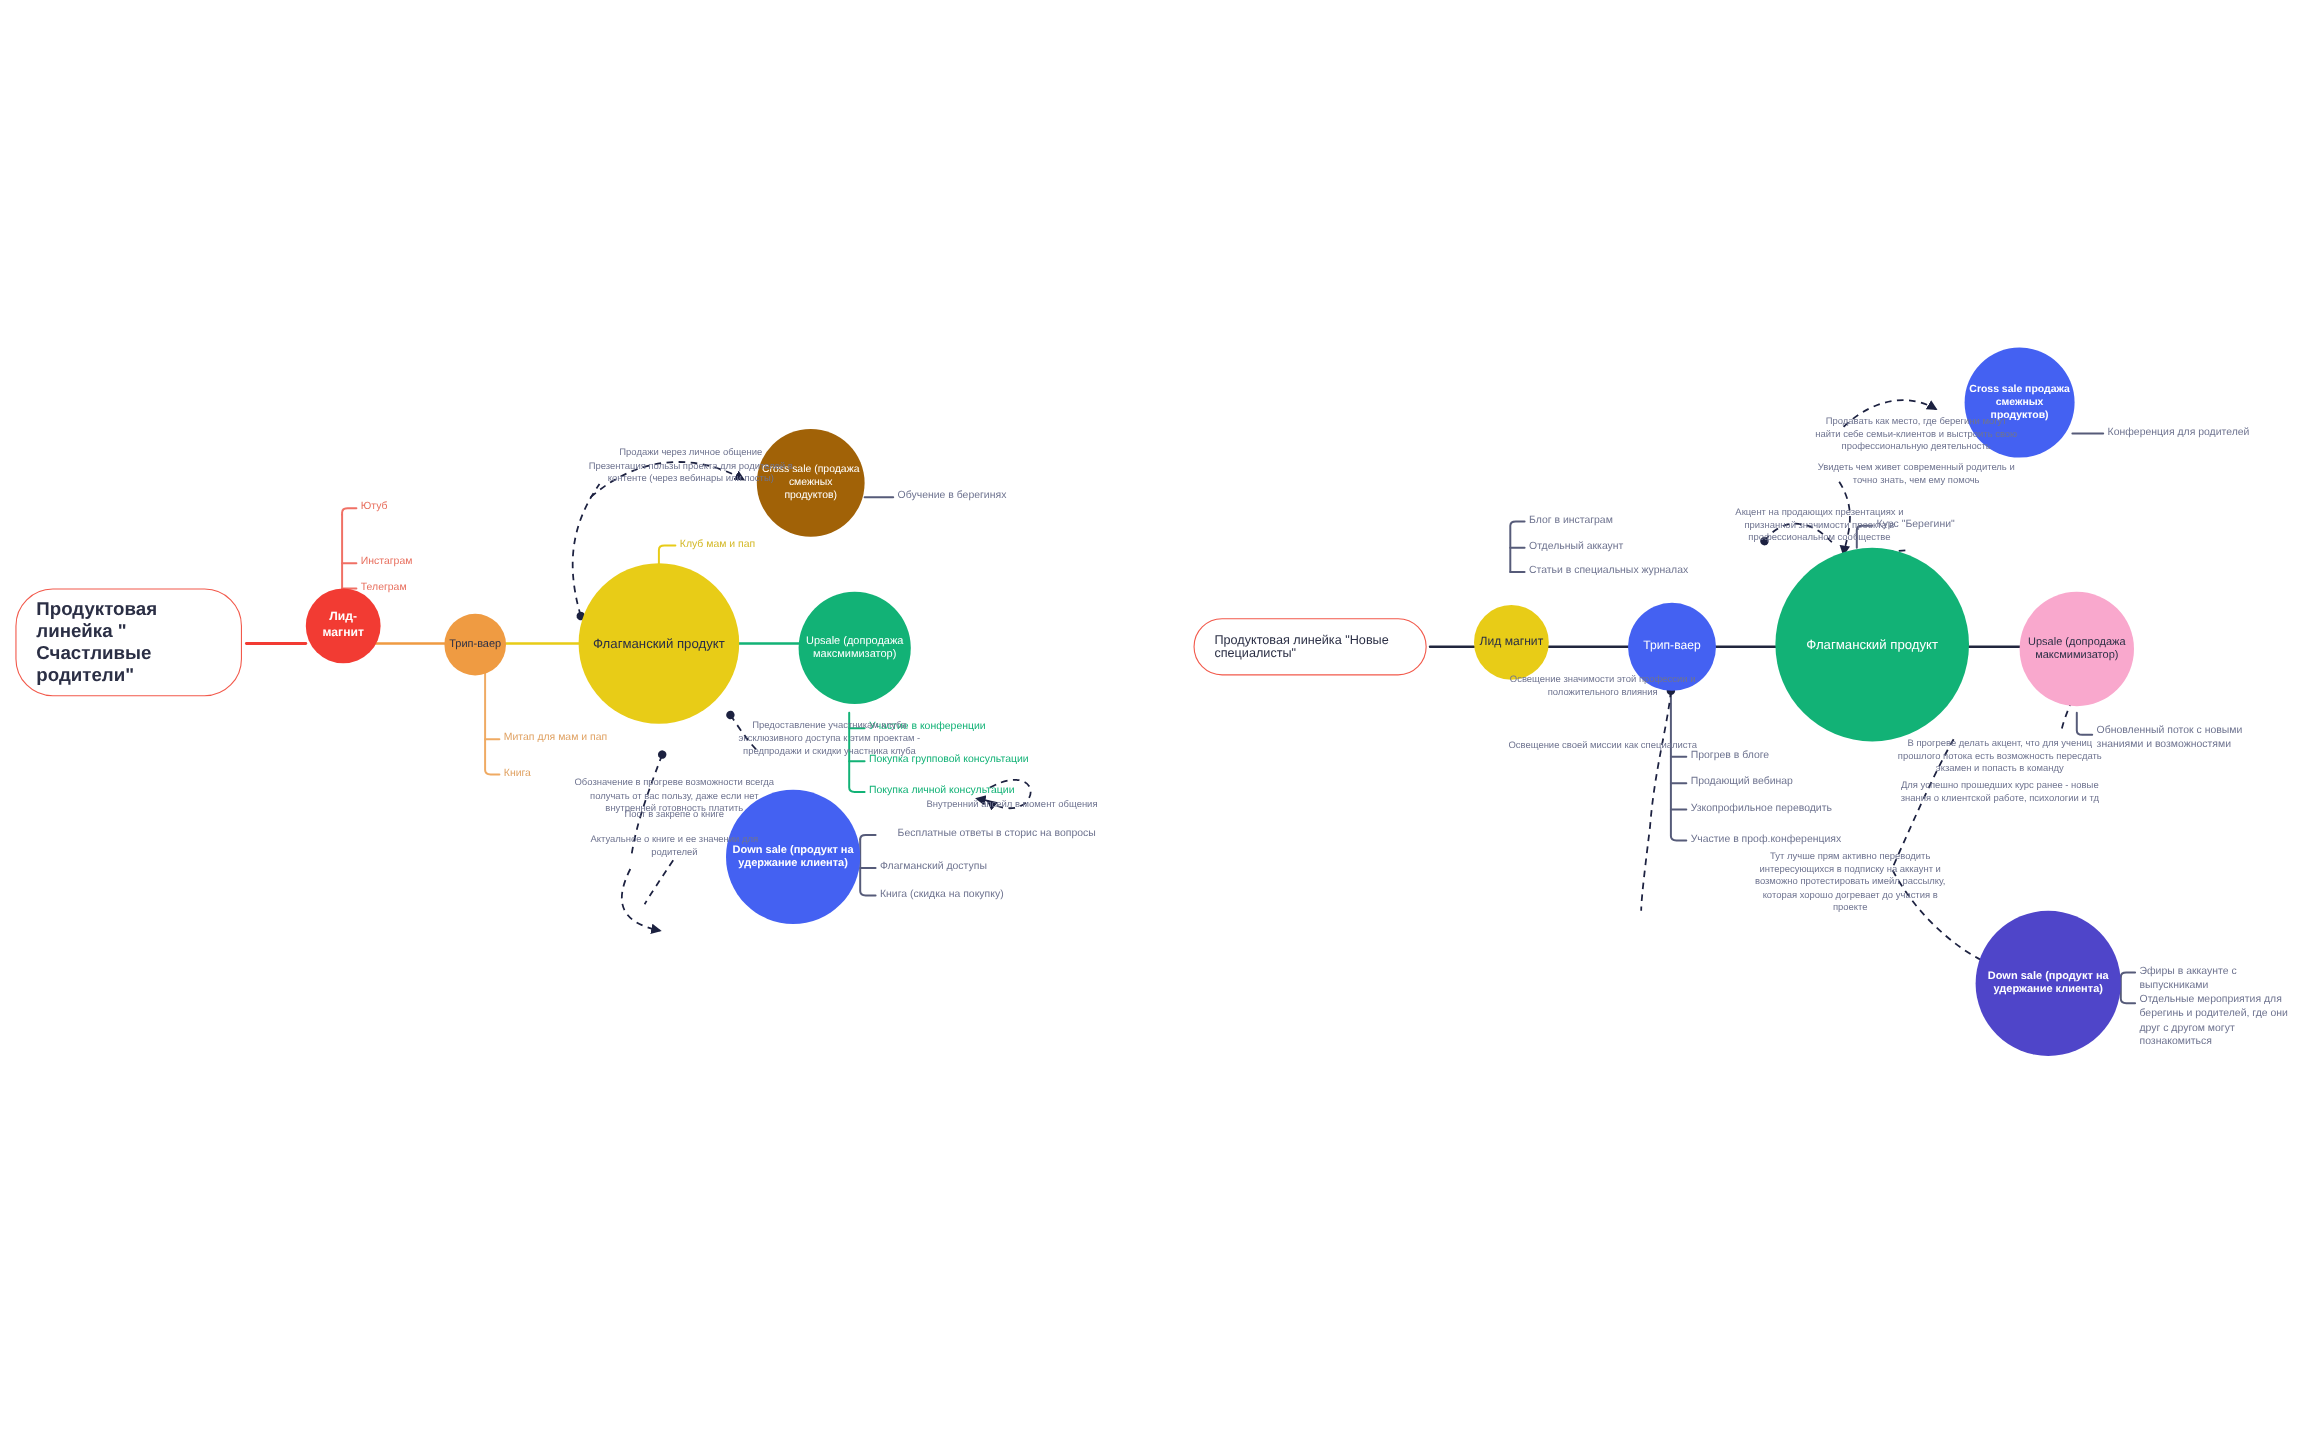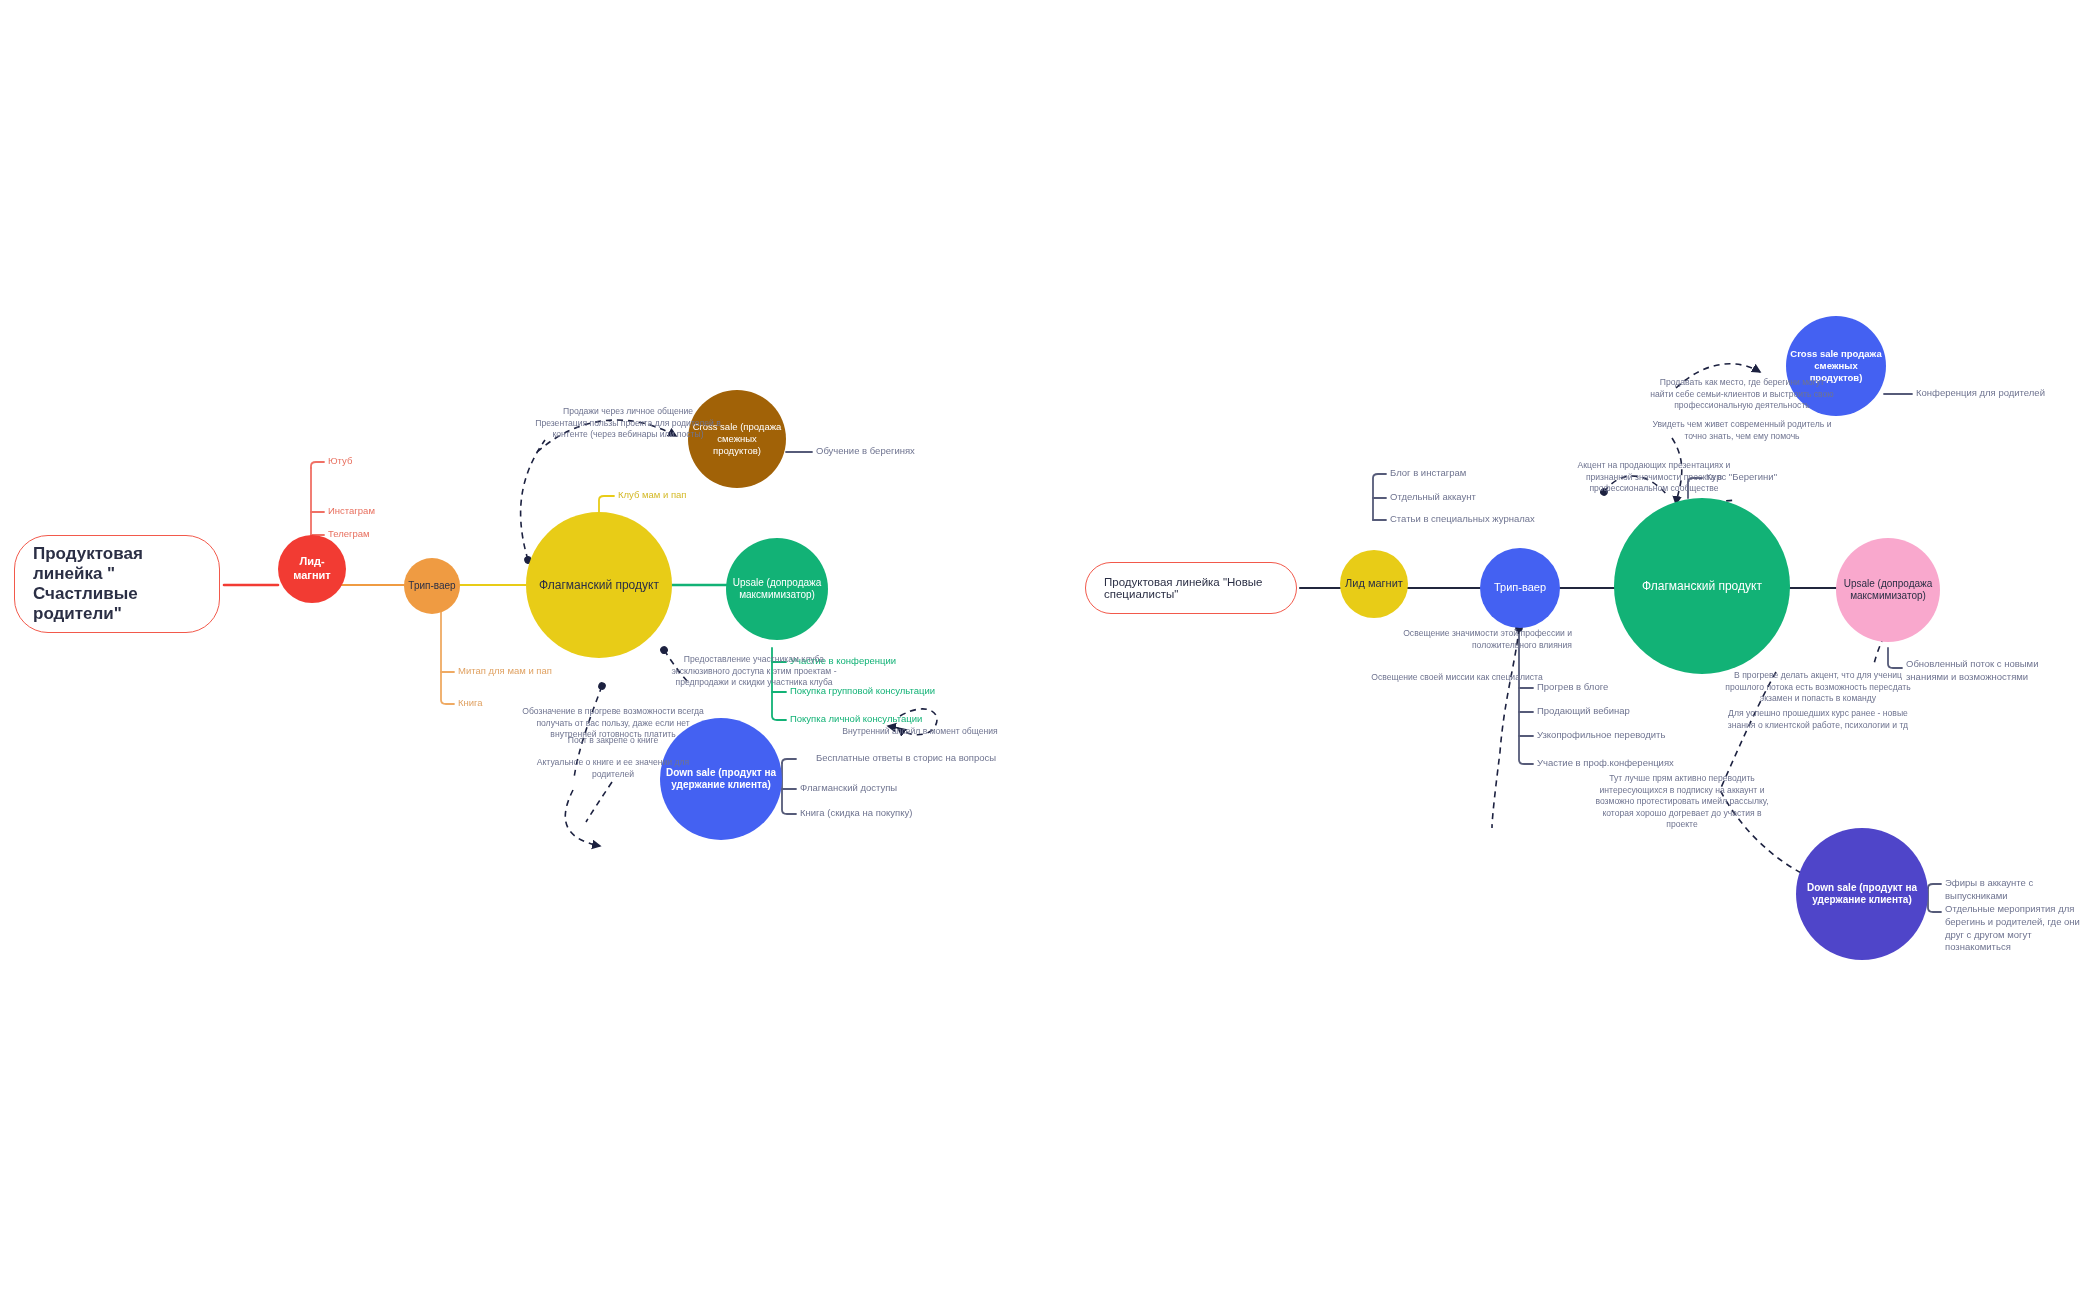--- a/index.html
+++ b/index.html
@@ -280,21 +280,21 @@
   <div class="leaf" style="left:1945px; top:903px; width:152px; font-size:9.5px;">Отдельные мероприятия для берегинь и родителей, где они друг с другом могут познакомиться</div>
 
   <div class="note" style="left:1620px; top:377px; width:244px; font-size:8.6px;">Продавать как место, где берегини могут
 найти себе семьи-клиентов и выстроить свою
 профессиональную деятельность</div>
   <div class="note" style="left:1620px; top:419px; width:244px; font-size:8.6px;">Увидеть чем живет современный родитель и
 точно знать, чем ему помочь</div>
   <div class="note" style="left:1540px; top:460px; width:228px; font-size:8.6px;">Акцент на продающих презентациях и
 признанной значимости проекта в
 профессиональном сообществе</div>
-  <div class="note" style="left:1342px; top:628px; width:230px; font-size:8.6px;text-align:right;">Освещение значимости этой профессии и
+  <div class="note" style="left:1342px; top:612px; width:230px; font-size:8.6px;">Освещение значимости этой профессии и
 положительного влияния</div>
   <div class="note" style="left:1342px; top:672px; width:230px; font-size:8.6px;">Освещение своей миссии как специалиста</div>
   <div class="note" style="left:1706px; top:670px; width:224px; font-size:8.6px;">В прогреве делать акцент, что для учениц
 прошлого потока есть возможность пересдать
 экзамен и попасть в команду</div>
   <div class="note" style="left:1706px; top:708px; width:224px; font-size:8.6px;">Для успешно прошедших курс ранее - новые
 знания о клиентской работе, психологии и тд</div>
   <div class="note" style="left:1572px; top:773px; width:220px; font-size:8.6px;">Тут лучше прям активно переводить
 интересующихся в подписку на аккаунт и
 возможно протестировать имейл рассылку,

